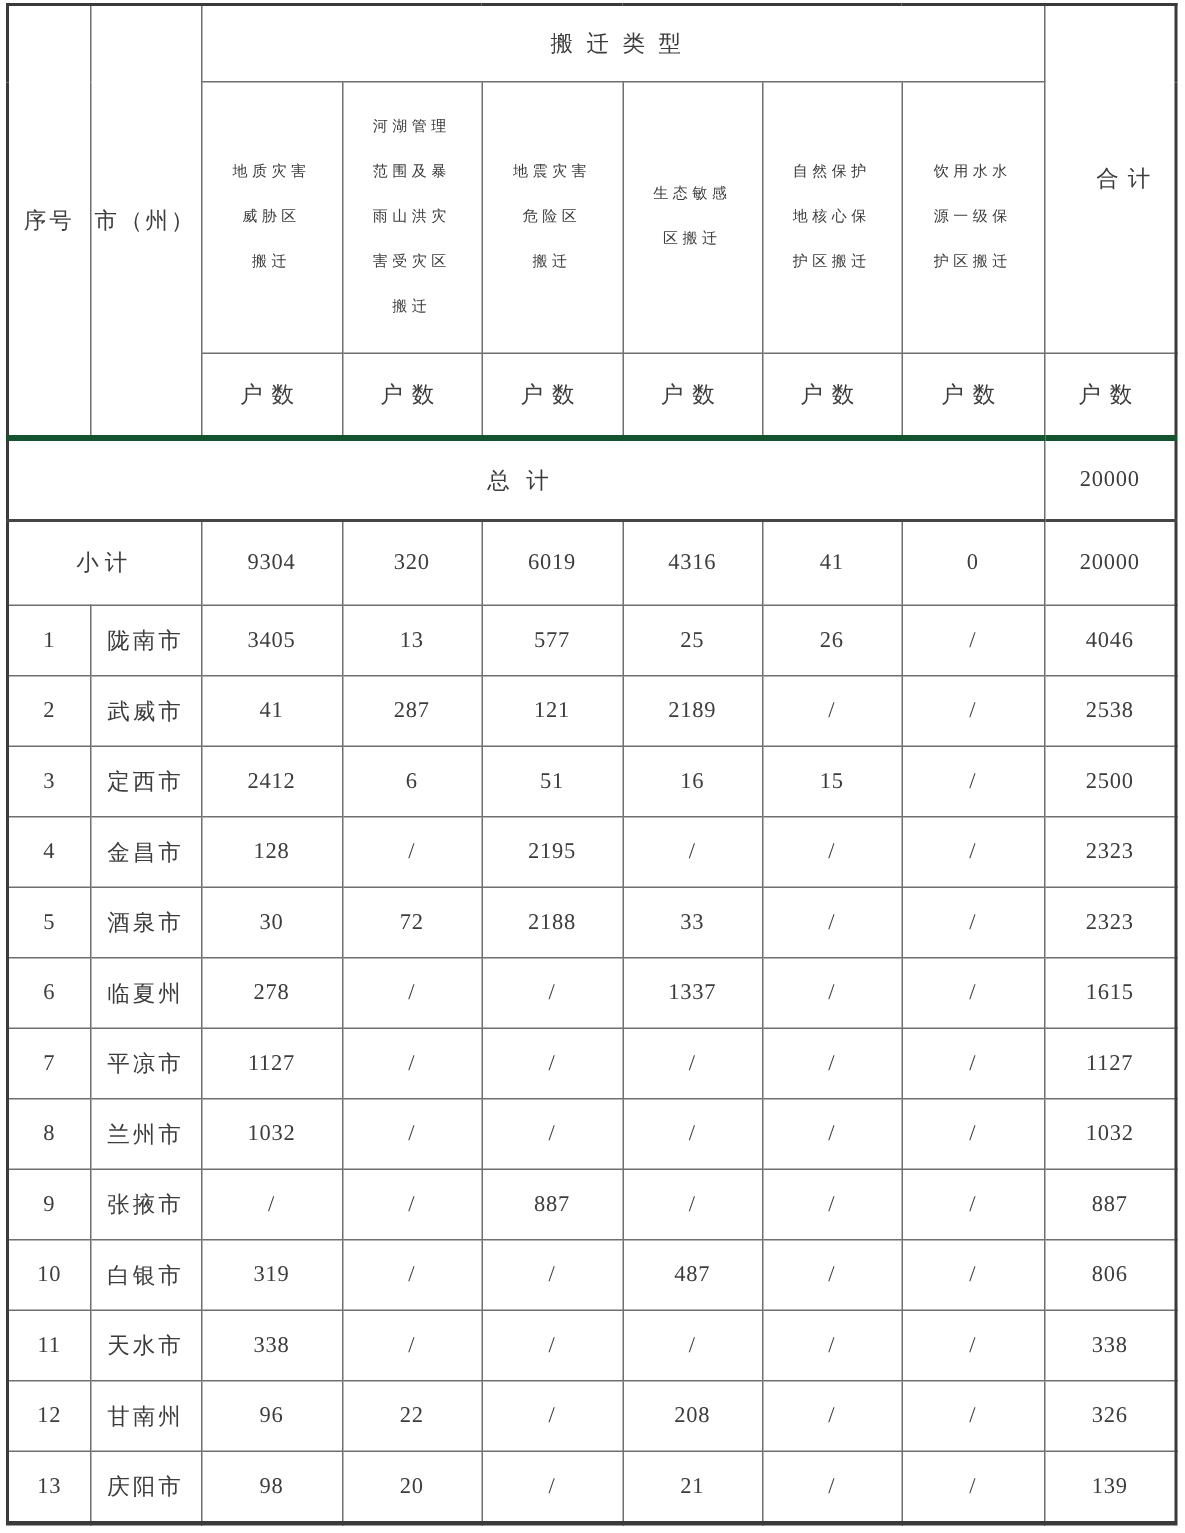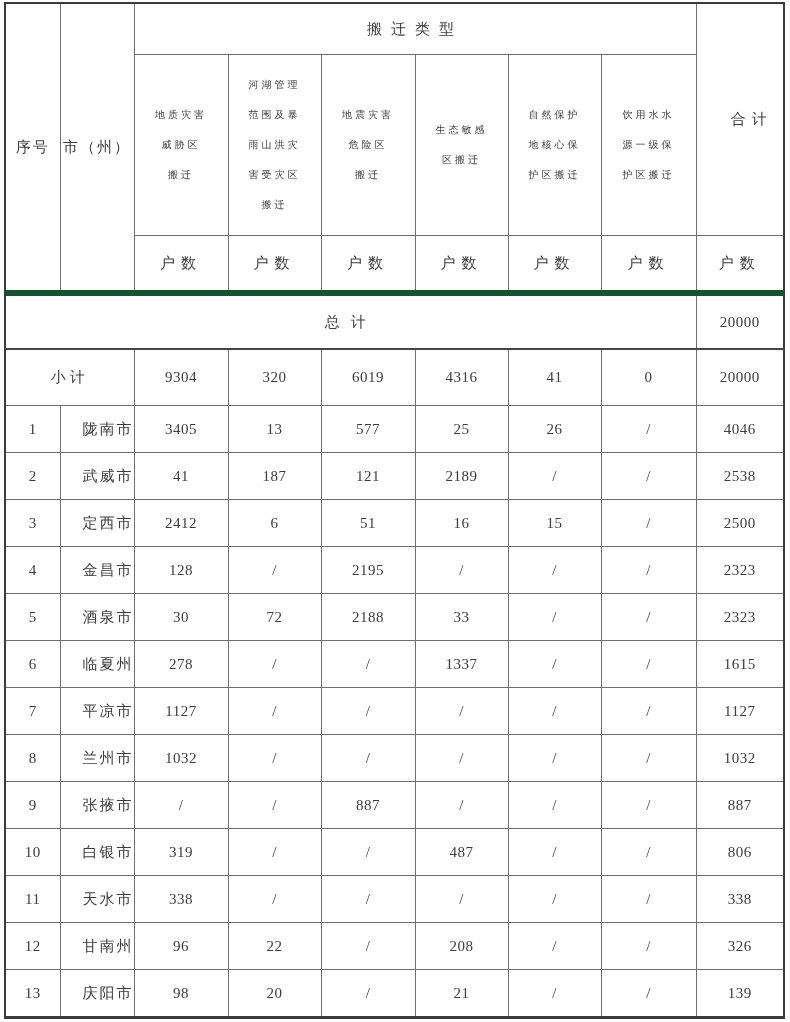--- a/index.html
+++ b/index.html
@@ -45,22 +45,22 @@
     line-height: 30px;
     letter-spacing: 3px;
     font-size: 10px;
   }
   .lsp-group  { letter-spacing: 9px;  }
   .lsp-zongji { letter-spacing: 11px; }
   .lsp-unit   { letter-spacing: 6px;  }
   .lsp-heji   { letter-spacing: 6px; padding-left: 24px;  }
   .lsp-xiaoji { letter-spacing: 4px;  }
   .num  { letter-spacing: 0.5px; }
-  .city { letter-spacing: 2px; text-align: right; }
-  .r-zongji td { border-top: 6px solid #14532d; border-bottom: 2px solid #454545; }
+  .city { letter-spacing: 2px; }
+  .r-zongji td { border-top: 4px solid #14532d; border-bottom: 2px solid #454545; }
 </style>
 </head>
 <body>
 
 <div class="page">
   <table class="main">
     <colgroup>
       <col style="width:55px">
         <col style="width:74px">
       <col style="width:94px">
@@ -133,21 +133,21 @@
           <td class="num">577</td>
           <td class="num">25</td>
           <td class="num">26</td>
           <td class="num">/</td>
           <td class="num">4046</td>
         </tr>
         <tr class="r-data">
           <td class="num">2</td>
           <td class="city">武威市</td>
           <td class="num">41</td>
-          <td class="num">187</td>
+          <td class="num">287</td>
           <td class="num">121</td>
           <td class="num">2189</td>
           <td class="num">/</td>
           <td class="num">/</td>
           <td class="num">2538</td>
         </tr>
         <tr class="r-data">
           <td class="num">3</td>
           <td class="city">定西市</td>
           <td class="num">2412</td>

